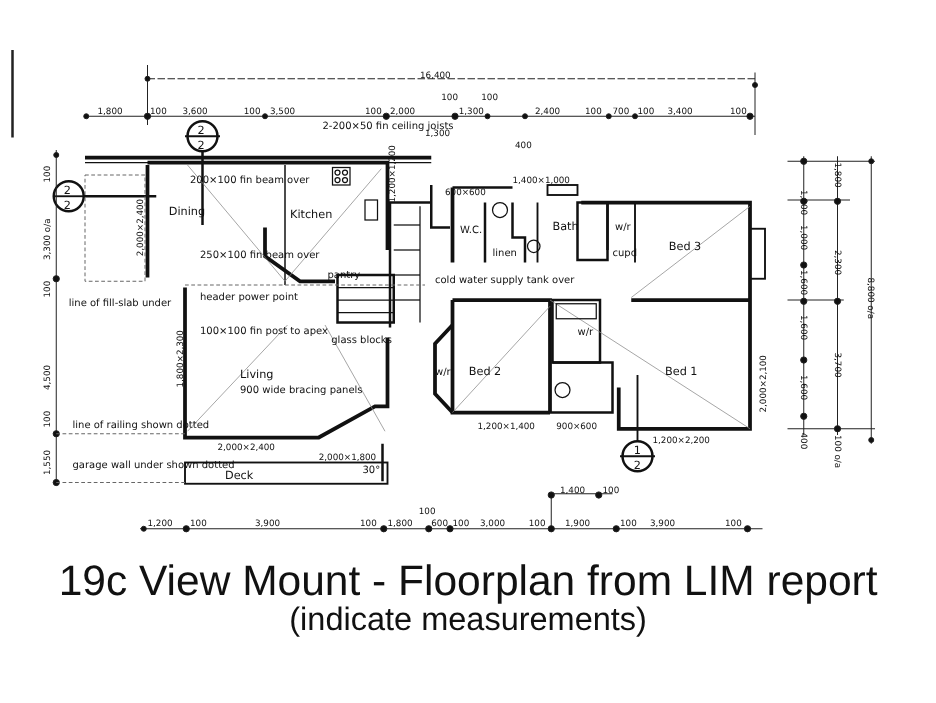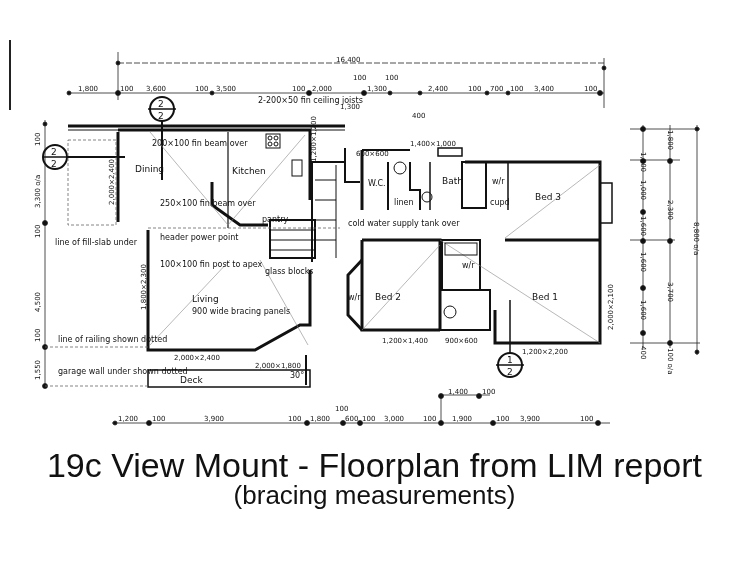--- a/index.html
+++ b/index.html
@@ -288,13 +288,13 @@
   <text class="dim" x="255" y="368">2,000×1,800</text>
   <text class="dim" transform="translate(613,330) rotate(-90)">2,000×2,100</text>
   <text class="dim" transform="translate(146,310) rotate(-90)">1,800×2,300</text>
   <text class="dim" x="410" y="146">1,400×1,000</text>
   <text class="dim" x="356" y="156">600×600</text>
   <text class="dim" transform="translate(114,205) rotate(-90)">2,000×2,400</text>
   <text class="dim" transform="translate(316,162) rotate(-90)">1,200×1,200</text>
 </svg>
 
 <div class="caption cap1">19c View Mount - Floorplan from LIM report</div>
-<div class="caption cap2">(bracing measurements)</div>
+<div class="caption cap2">(indicate measurements)</div>
 
 </body></html>

